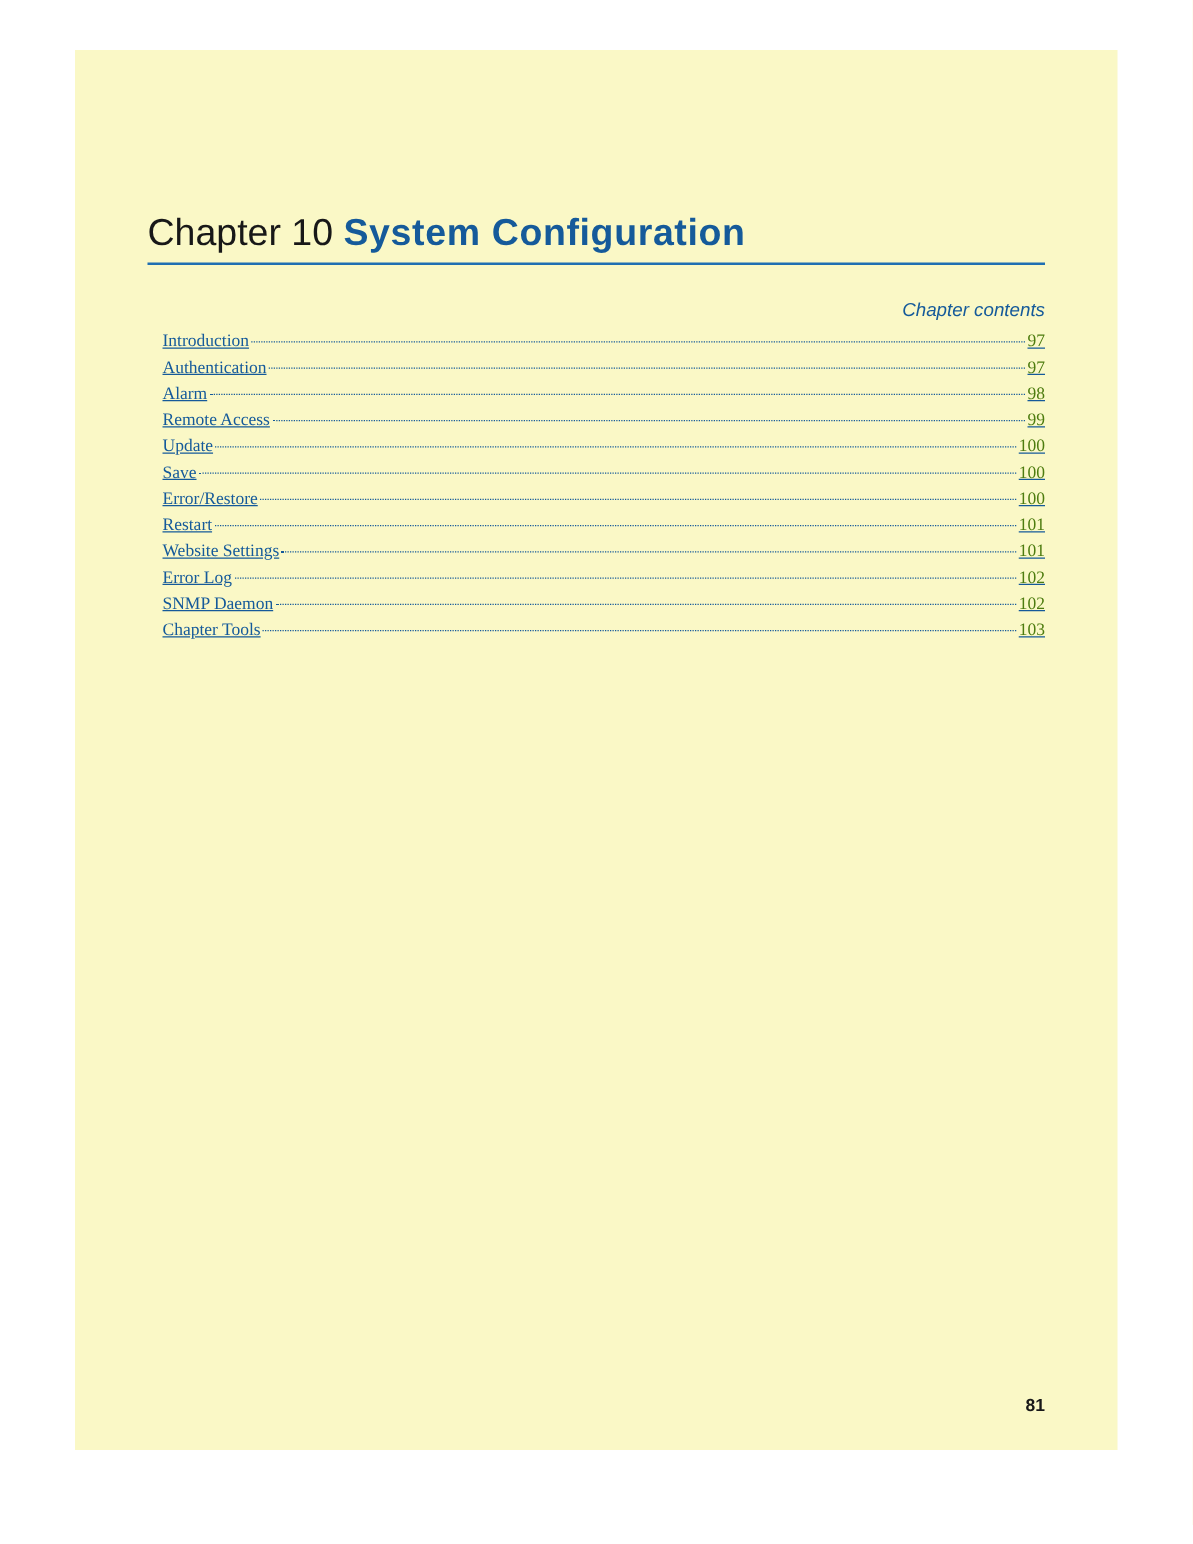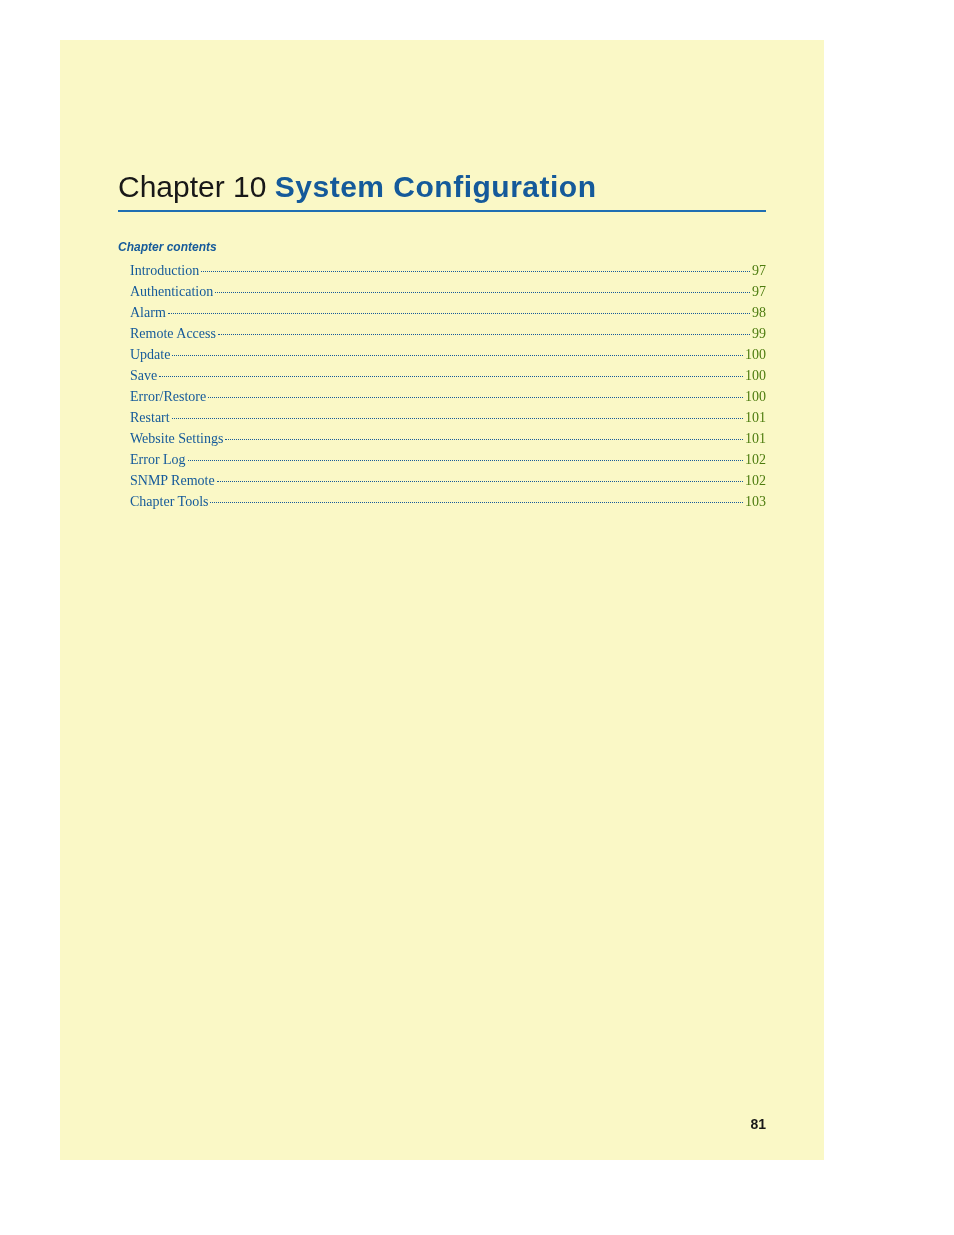--- a/index.html
+++ b/index.html
@@ -7,21 +7,21 @@
     padding: 0;
     width: 954px;
     height: 1235px;
     background: #ffffff;
     font-family: Georgia, "Times New Roman", serif;
   }
   .page {
     position: absolute;
     left: 60px;
     top: 40px;
-    width: 764px;
+    width: 834px;
     height: 1120px;
     background: #faf8c6;
     box-sizing: border-box;
     padding: 130px 58px 0 58px;
   }
   .chapter-heading {
     border-bottom: 2px solid #1f6fb2;
     padding-bottom: 6px;
     margin-bottom: 28px;
     white-space: nowrap;
@@ -34,35 +34,37 @@
   }
   .chapter-title {
     font-family: "Arial Black", Arial, sans-serif;
     font-size: 30px;
     font-weight: 900;
     letter-spacing: 0.5px;
     color: #155a9a;
   }
   .contents-heading {
     font-family: "Arial Black", Arial, sans-serif;
-    font-size: 12px;
-    font-weight: 700;
+    font-size: 15px;
+    font-weight: 400;
     font-style: italic;
     color: #155a9a;
     margin: 0 0 6px 0;
+    text-align: right;
   }
   .toc {
     margin-left: 12px;
   }
   .toc-row {
     display: flex;
     align-items: baseline;
     font-size: 14px;
     line-height: 21px;
     color: #155a9a;
+    text-decoration: underline;
   }
   .toc-label {
     color: #155a9a;
     white-space: nowrap;
     cursor: pointer;
   }
   .toc-leader {
     flex: 1 1 auto;
     border-bottom: 1px dotted #155a9a;
     margin: 0 2px;
@@ -150,21 +152,21 @@
       <span class="toc-page">101</span>
     </div>
 
     <div class="toc-row">
       <span class="toc-label">Error Log</span>
       <span class="toc-leader"></span>
       <span class="toc-page">102</span>
     </div>
 
     <div class="toc-row">
-      <span class="toc-label">SNMP Remote</span>
+      <span class="toc-label">SNMP Daemon</span>
       <span class="toc-leader"></span>
       <span class="toc-page">102</span>
     </div>
 
     <div class="toc-row">
       <span class="toc-label">Chapter Tools</span>
       <span class="toc-leader"></span>
       <span class="toc-page">103</span>
     </div>
 

